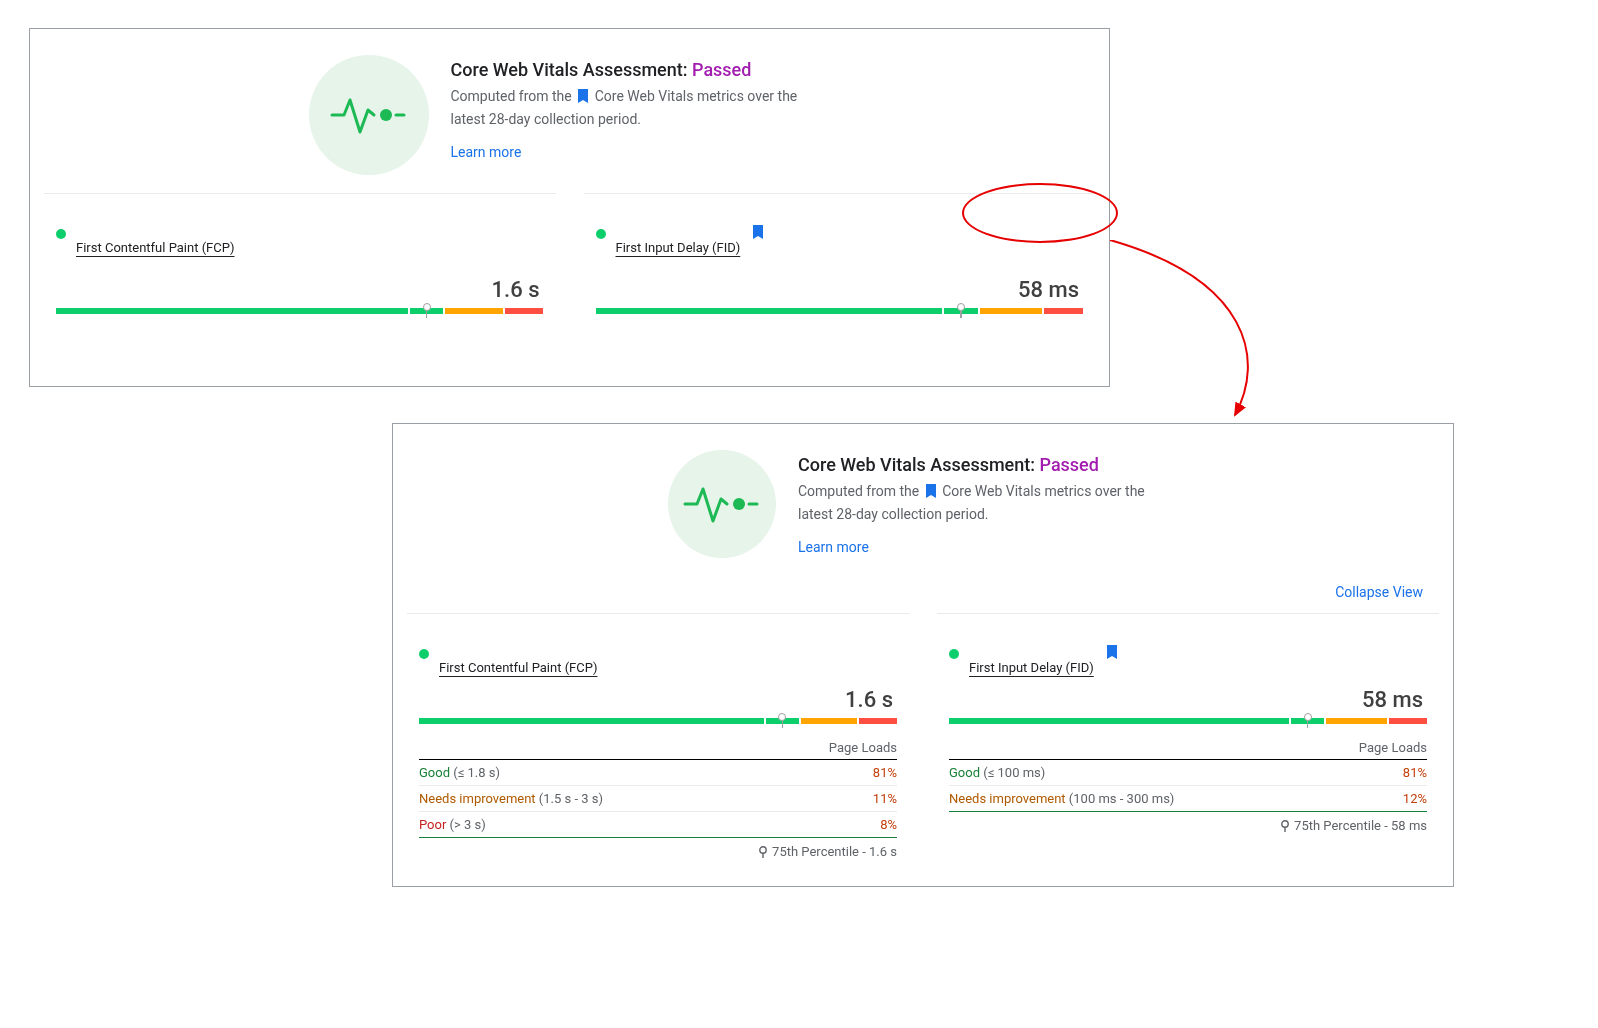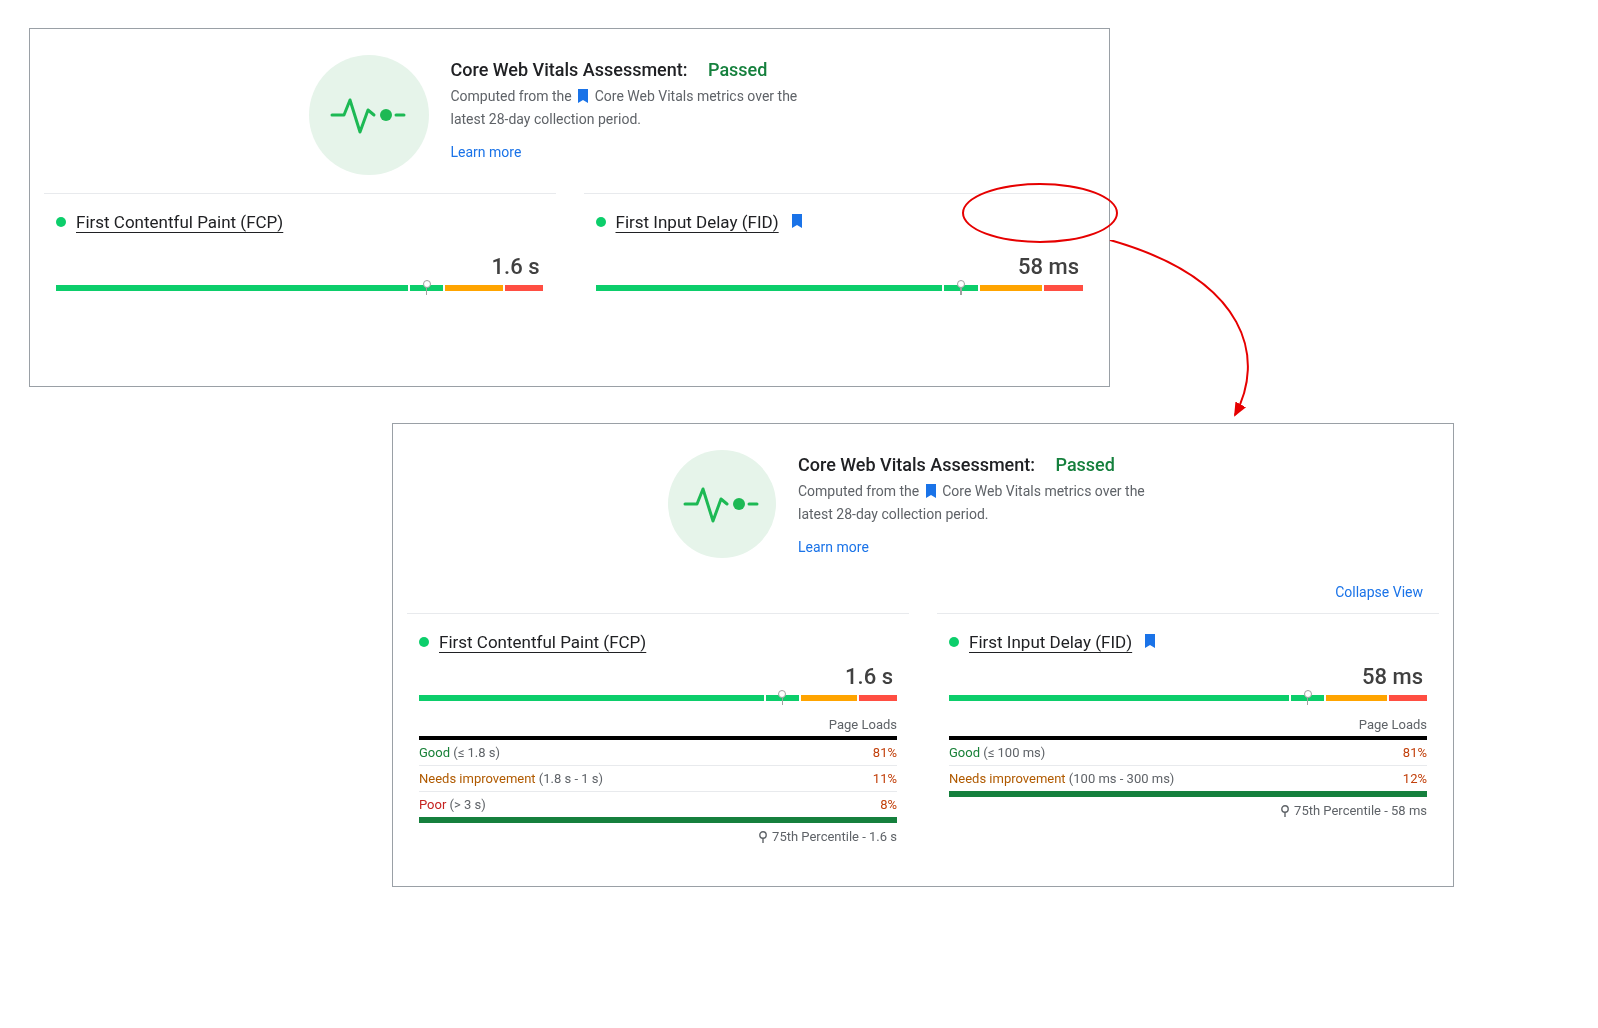--- a/index.html
+++ b/index.html
@@ -27,63 +27,63 @@
   }
   .pulse-badge {
     width: 120px; height: 120px; border-radius: 50%;
     background: #e6f4ea;
     display: flex; align-items: center; justify-content: center;
     flex: 0 0 auto;
   }
   .pulse-badge svg { width: 78px; height: 46px; }
   .header-text { padding-top: 4px; max-width: 380px; }
   .title { font-size: 18px; font-weight: 500; color:#202124; }
-  .title .passed { color: #15803d; font-weight: 500; margin-left: 16px; }
+  .title .passed { color: #a21caf; font-weight: 500; }
   .desc { font-size: 14px; color:#5f6368; line-height: 1.5; margin-top: 6px; }
   .bookmark-icon { display:inline-block; vertical-align:-2px; margin:0 2px; }
   .bookmark-icon svg { width: 12px; height: 14px; }
   .learn-more { color:#1a73e8; font-size:14px; margin-top:14px; display:inline-block; cursor:pointer; }
 
   .togglebar { text-align:right; padding: 0 30px; }
   .togglebar a { color:#1a73e8; font-size:14px; cursor:pointer; }
 
   .metrics-row {
     display:flex; gap: 28px;
     padding: 0 14px;
     margin-top: 18px;
   }
   .metric {
     flex:1;
     border-top: 1px solid #e8eaed;
     padding: 18px 12px 6px 12px;
   }
   .metric-title-row { display:flex; align-items:center; gap:10px; }
   .dot { width:10px; height:10px; border-radius:50%; background:#0cce6b; flex:0 0 auto;}
-  .metric-name { font-size:17px; color:#202124; text-decoration: underline; text-underline-offset: 4px; cursor:pointer; }
+  .metric-name { font-size:13px; color:#202124; text-decoration: underline; text-underline-offset: 4px; cursor:pointer;margin-top:28px; }
   .metric-value { text-align:right; font-size:22px; color:#404040; font-weight:500; margin-top: 22px; padding-right: 4px;}
 
   .bar { position: relative; width: 100%; height: 6px; display:flex; margin-top: 6px; border-radius: 2px; overflow:visible;}
   .bar .seg { height:100%; }
   .seg-green { background:#0cce6b; }
   .seg-green2 { background:#0cce6b; }
   .seg-amber { background:#ffa400; }
   .seg-red { background:#ff4e42; }
   .bar .marker {
     position:absolute; top:-5px; width:10px; height:16px;
     transform: translateX(-50%);
     display:flex; flex-direction:column; align-items:center;
     pointer-events:none;
   }
   .bar .marker .ring { width:8px;height:8px;border-radius:50%;background:#fff;border:1px solid #a0a0a0;}
   .bar .marker .stick { width:1.5px;height:7px;background:#a0a0a0;}
 
   .detail-table { width:100%; margin-top:12px; font-size:13px; }
-  .detail-table .hdr { display:flex; justify-content:flex-end; color:#5f6368; padding:4px 0; border-bottom:4px solid #000000;}
+  .detail-table .hdr { display:flex; justify-content:flex-end; color:#5f6368; padding:4px 0; border-bottom:1px solid #000000;}
   .detail-table .row { display:flex; justify-content:space-between; padding:5px 0; border-bottom:1px solid #e8eaed;}
-  .detail-table .row:last-child { border-bottom:6px solid #15803d;}
+  .detail-table .row:last-child { border-bottom:1px solid #15803d;}
   .lab-good { color:#188038; }
   .lab-mid  { color:#b05a00; }
   .lab-poor { color:#c5221f; }
   .thresh { color:#5f6368; }
   .pct { color:#c2410c; }
   .footnote { text-align:right; color:#5f6368; font-size:13px; margin-top:6px; display:flex; justify-content:flex-end; align-items:center; gap:4px;}
 
   
   .anno-ellipse {
     position:absolute;
@@ -236,21 +236,21 @@
       </div>
       <div class="detail-table">
         <div class="hdr">
             <span>Page Loads</span>
           </div>
         <div class="row">
             <span><span class="lab-good">Good</span> <span class="thresh">(≤ 1.8 s)</span></span>
             <span class="pct">81%</span>
           </div>
         <div class="row">
-            <span><span class="lab-mid">Needs improvement</span> <span class="thresh">(1.8 s - 1 s)</span></span>
+            <span><span class="lab-mid">Needs improvement</span> <span class="thresh">(1.5 s - 3 s)</span></span>
             <span class="pct">11%</span>
           </div>
         <div class="row">
             <span><span class="lab-poor">Poor</span> <span class="thresh">(&gt; 3 s)</span></span>
             <span class="pct">8%</span>
           </div>
       </div>
       <div class="footnote">
         <svg width="10" height="12">
             <circle cx="5" cy="4" r="3.2" fill="none" stroke="#5f6368" stroke-width="1.4"></circle>

